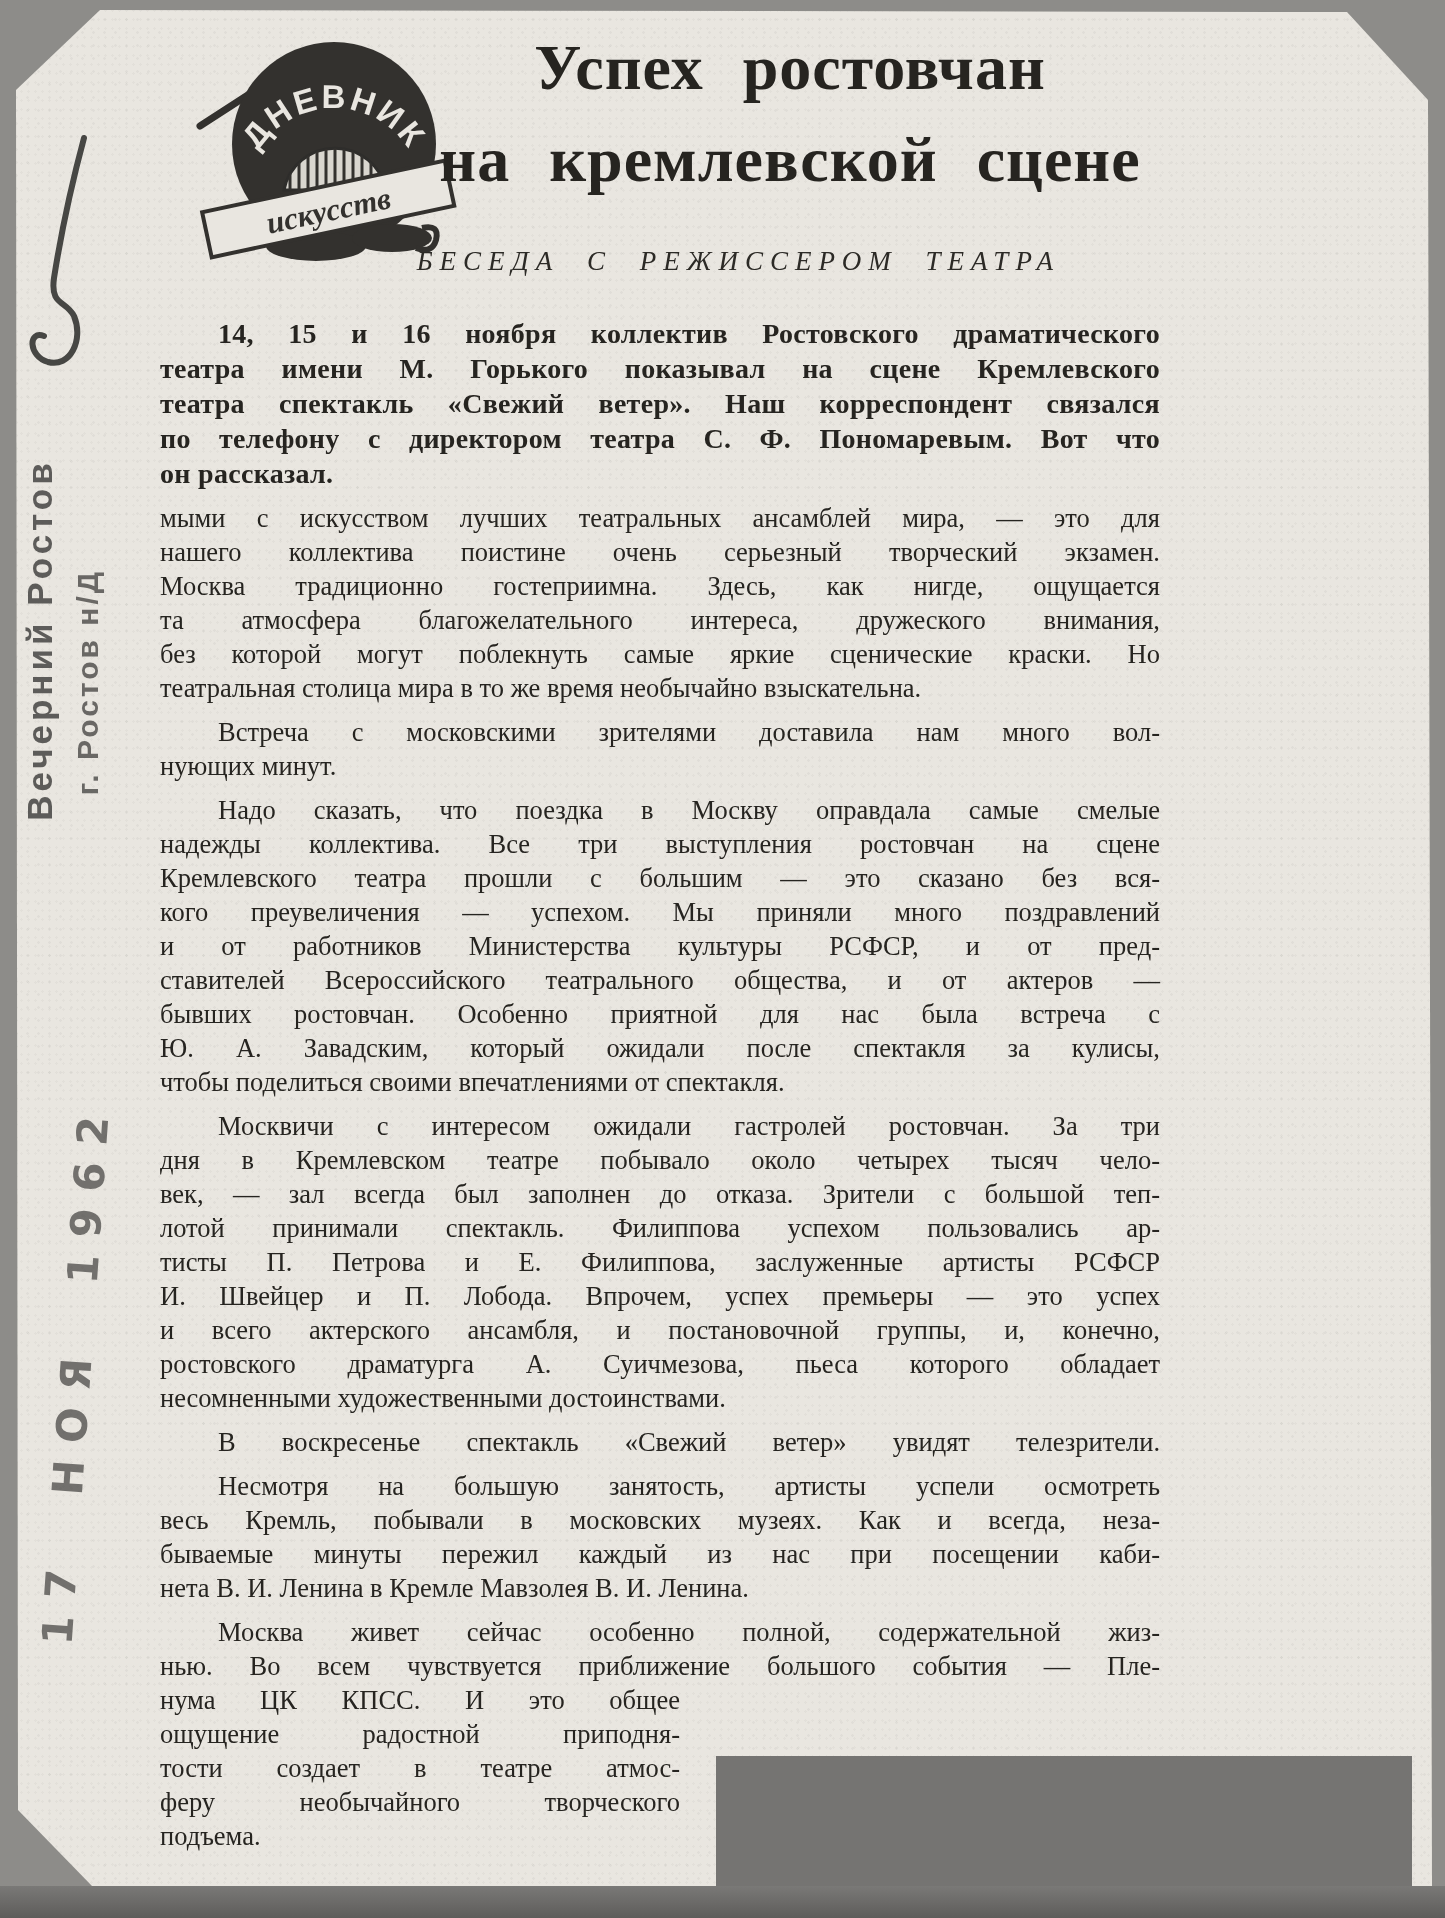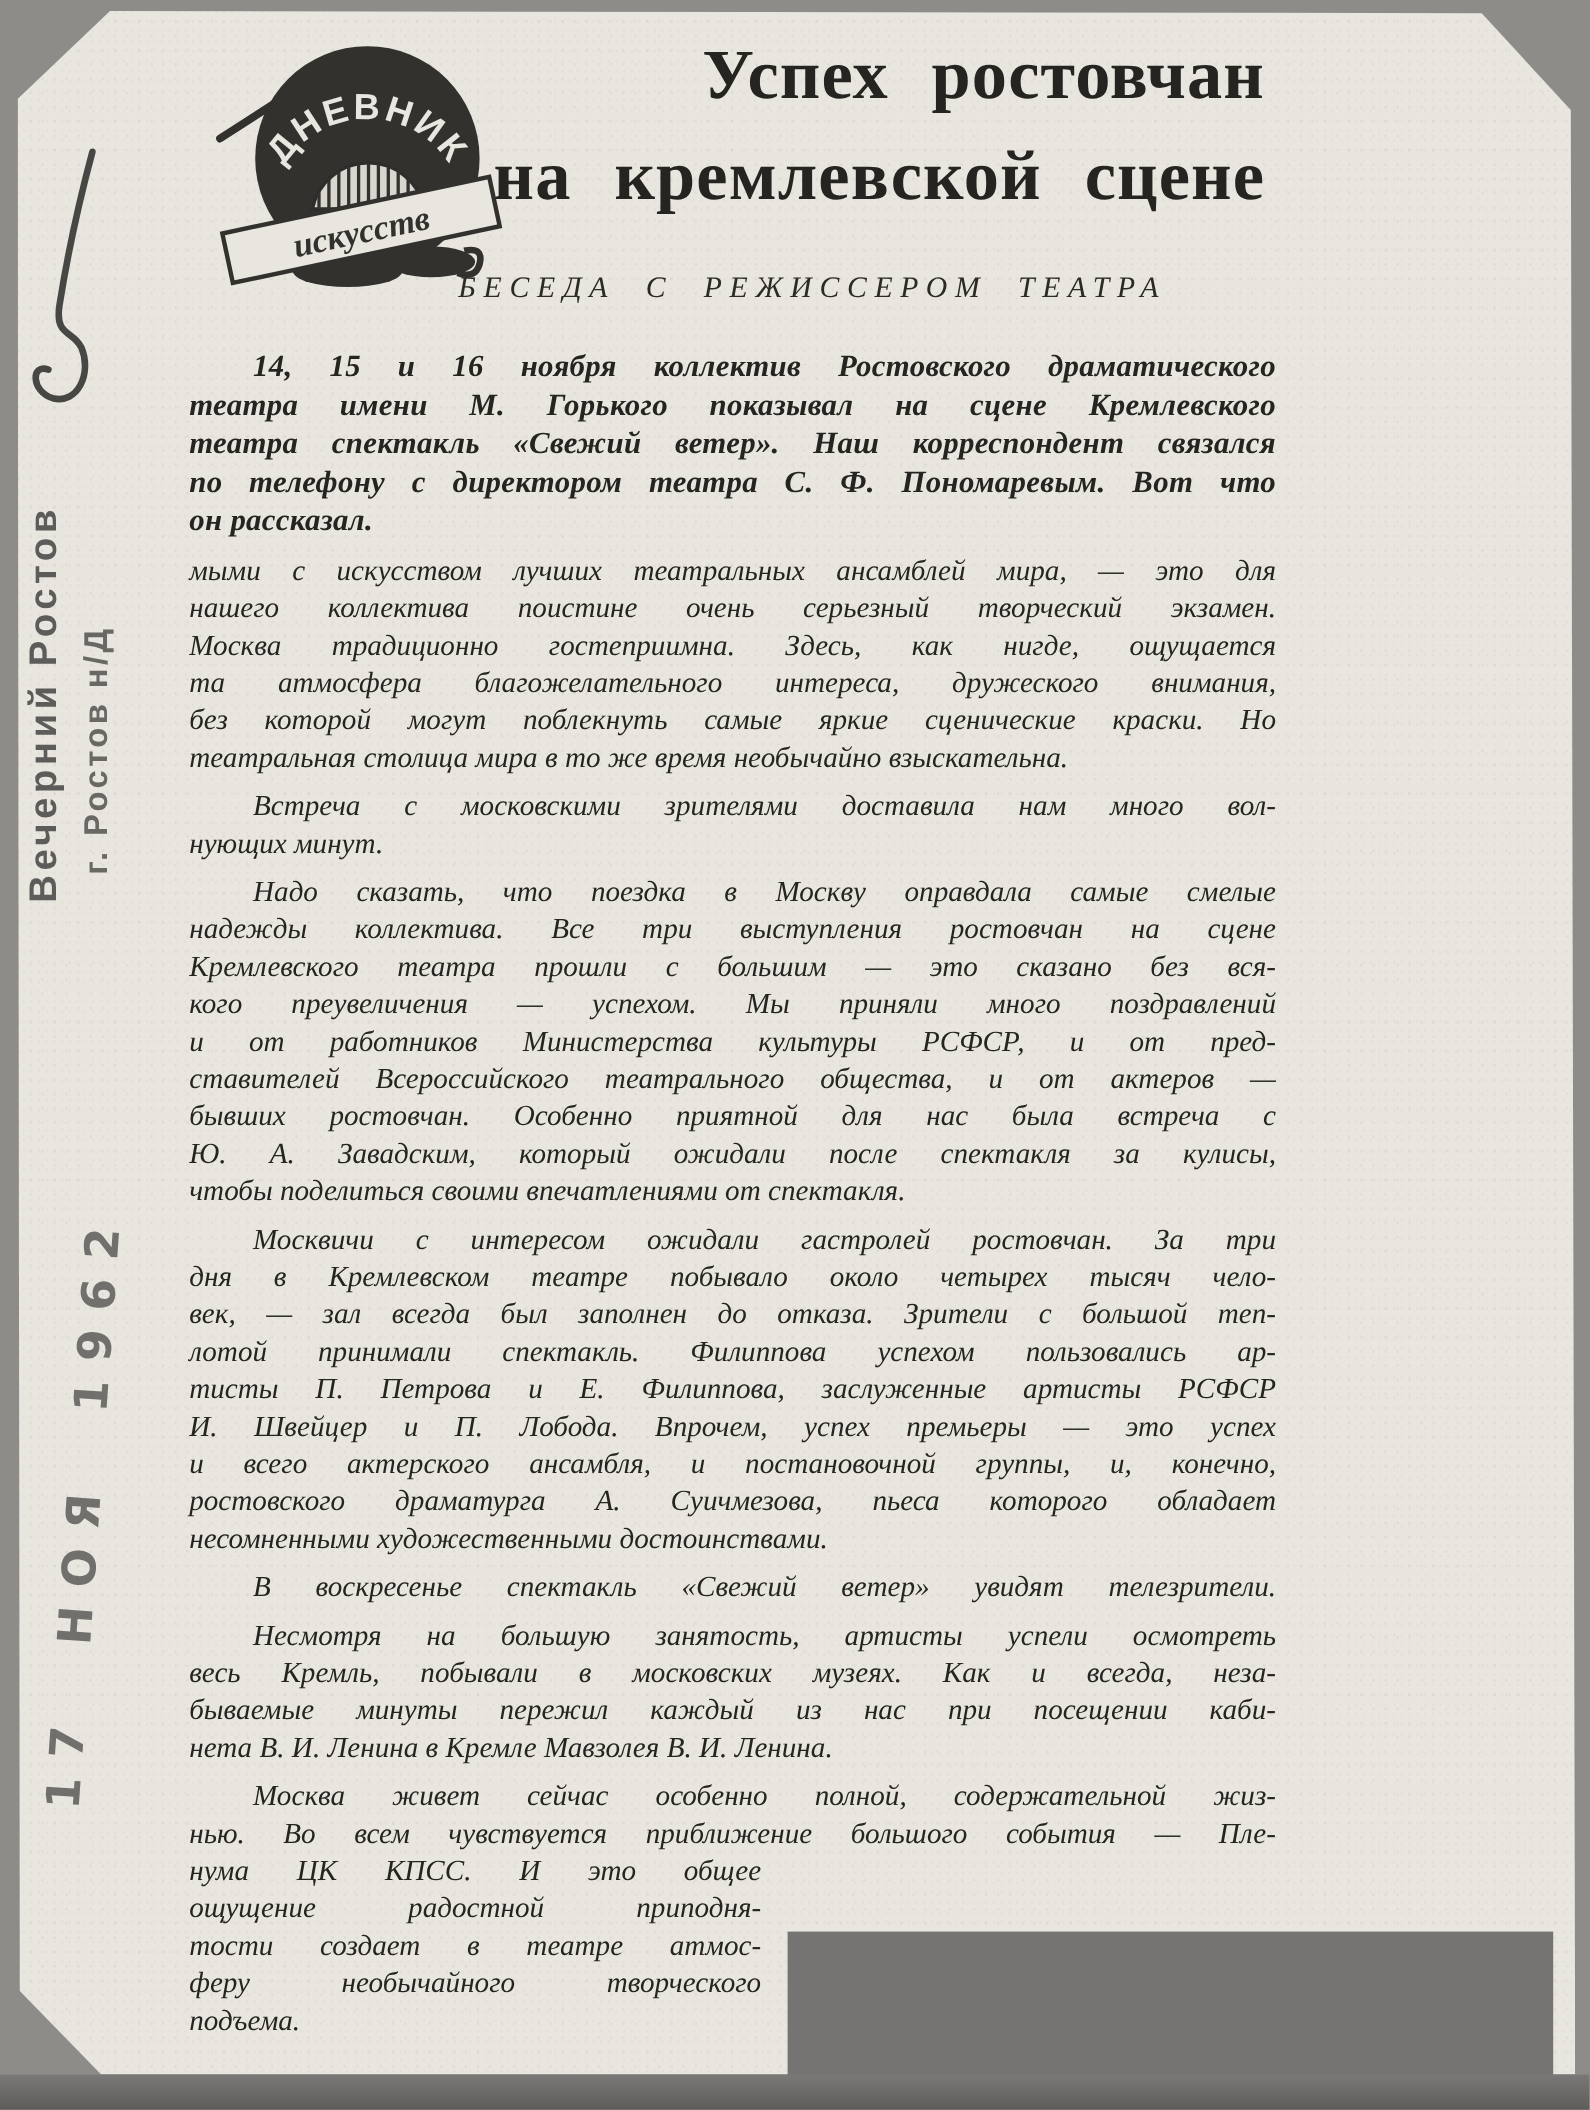--- a/index.html
+++ b/index.html
@@ -16,34 +16,34 @@
       radial-gradient(rgba(60,60,55,.05) 1px, transparent 1.4px),
       radial-gradient(rgba(60,60,55,.04) 1px, transparent 1.2px);
     background-size:11px 13px, 7px 9px;
     background-position:0 0, 4px 6px;
     clip-path:polygon(100px 10px,1347px 12px,1428px 100px,1432px 1886px,92px 1886px,18px 1810px,16px 90px);
   }
   
   .logo{position:absolute;left:196px;top:32px;}
   .headline{
     position:absolute;left:430px;top:22px;width:720px;margin:0;
-    text-align:right;color:#262420;
+    text-align:center;color:#262420;
     font-weight:bold;font-size:64px;line-height:92px;
     word-spacing:22px;letter-spacing:1px;
   }
   .subtitle{
     position:absolute;left:260px;top:246px;width:800px;
     text-align:right;color:#2c2a26;
     font-style:italic;font-size:27px;letter-spacing:7px;word-spacing:14px;
   }
   
   .article{
     position:absolute;left:160px;top:316px;width:1000px;color:#262420;
   }
-  .para{font-size:26.5px;line-height:34px;margin:0 0 0 12px;padding-top:10px;font-style:italic;}
+  .para{font-size:26.5px;line-height:34px;margin:0 0 0 0;padding-top:10px;}
   .para.intro{font-weight:bold;font-size:28px;line-height:35px;padding-top:0;letter-spacing:.3px;}
   .para.narrow{width:520px;padding-top:0;}
   .line{text-align:justify;text-align-last:justify;white-space:normal;}
   .line.first{text-indent:58px;}
   .line.last{text-align-last:left;}
   
   .stamp{
     position:absolute;color:#3f3e3c;white-space:nowrap;
     font-family:"Liberation Sans", sans-serif;font-weight:bold;
     transform-origin:center center;opacity:.82;

